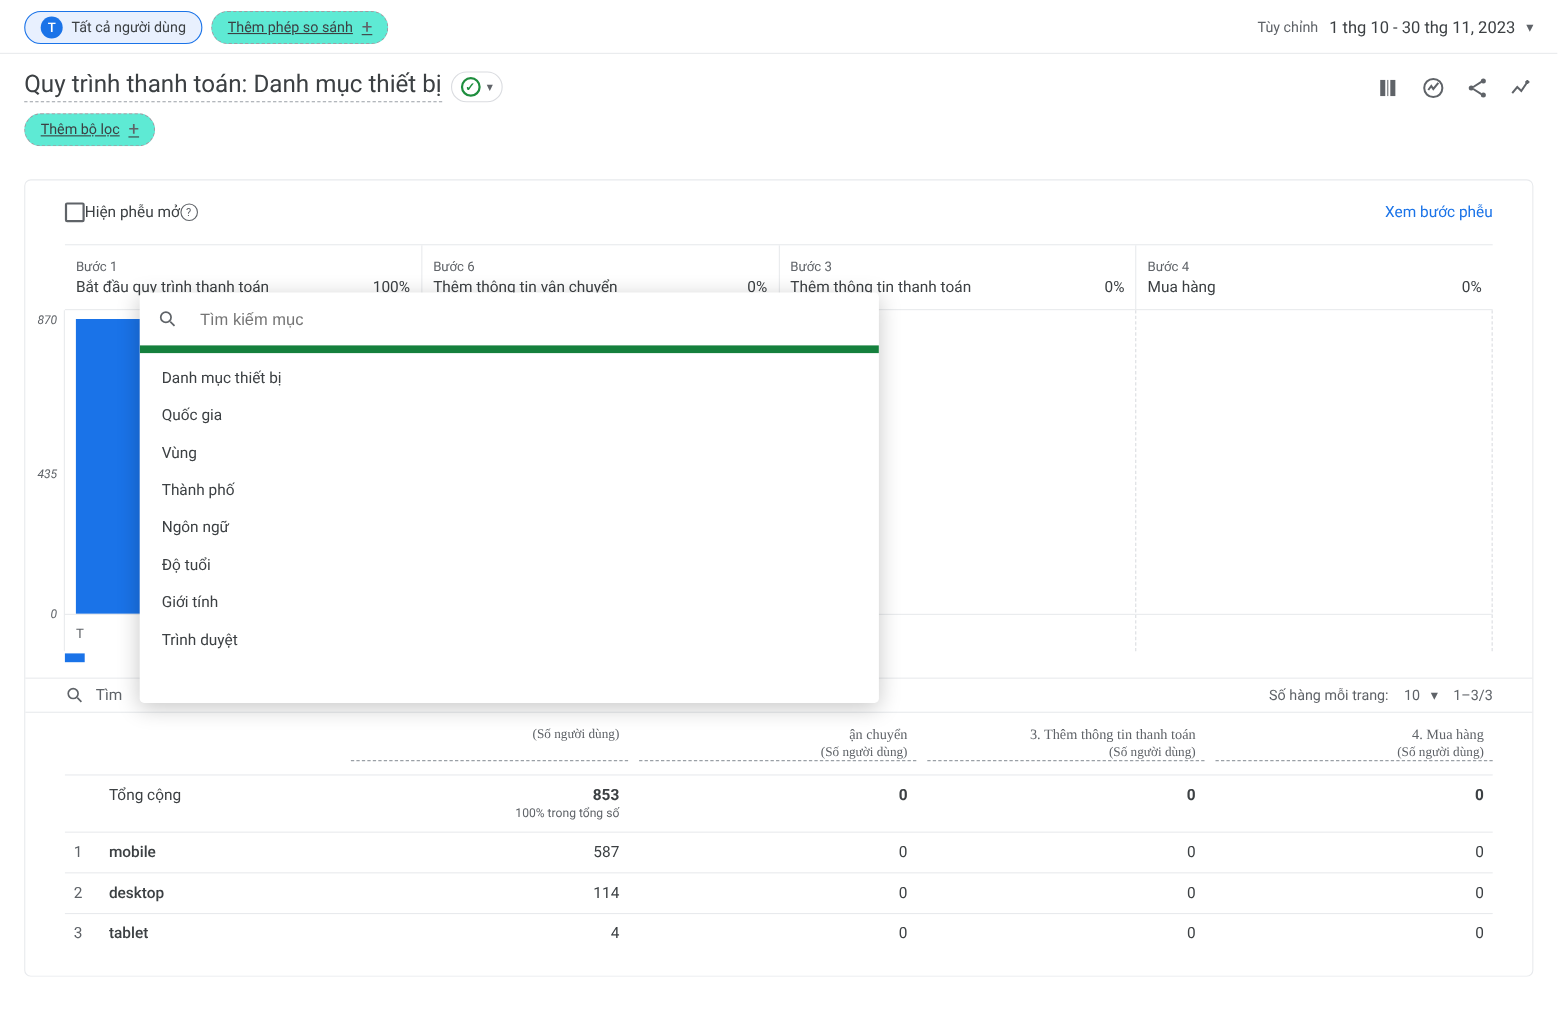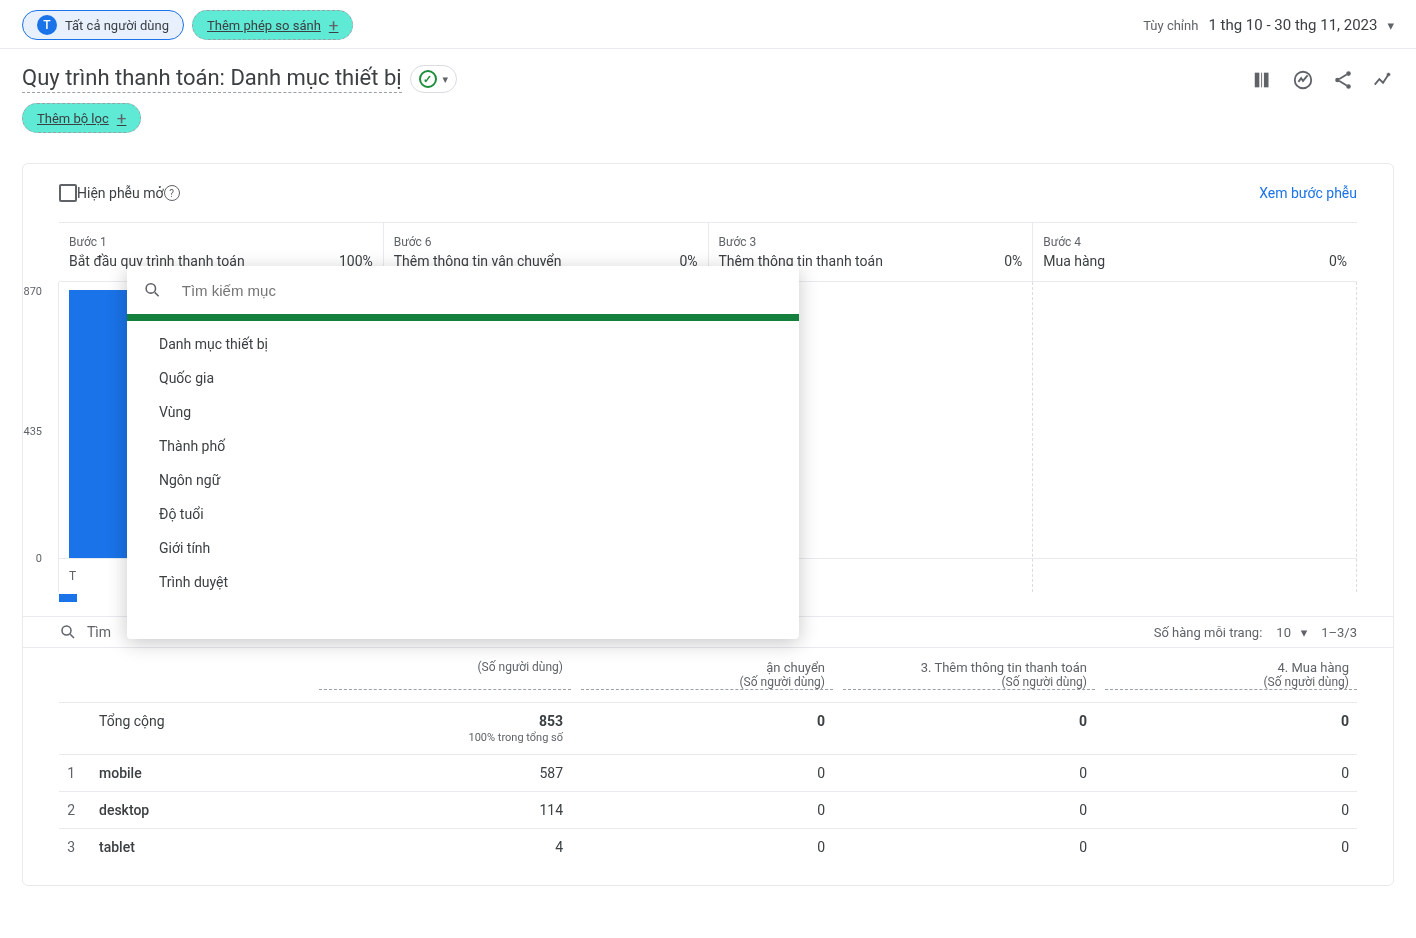--- a/index.html
+++ b/index.html
@@ -92,21 +92,21 @@
   .chart-area {
     position:relative; height:310px; margin:0 36px;
     border-bottom:none;
     display:flex;
   }
   .y-axis {
     width:36px; position:relative; font-size:11px; color:#5f6368;
     border-right:1px solid #e8eaed;
     margin-left:-36px;
   }
-  .y-tick { position:absolute; right:16px; transform:translateY(-50%); }
+  .y-tick { position:absolute; right:6px; transform:translateY(-50%);font-style:italic; }
   .chart-cols {
     flex:1; display:flex; position:relative;
   }
   .chart-col {
     flex:1; border-right:1px dashed #dadce0; position:relative;
   }
   .chart-col:last-child { border-right:none; }
   .bar {
     position:absolute; left:10px; width:200px; bottom:34px;
     background:#1a73e8;
@@ -126,21 +126,21 @@
   .table-controls {
     display:flex; justify-content:space-between; align-items:center;
     padding:6px 36px; border-top:1px solid #e8eaed; border-bottom:1px solid #e8eaed;
   }
   .search-row { display:flex; align-items:center; gap:10px; color:#5f6368; font-size:14px; }
   .rows-per-page { display:flex; align-items:center; gap:14px; font-size:13px; color:#5f6368; }
   
   .data-table { margin:0 36px; }
   .thead {
     display:flex; padding:12px 0;
-    font-size:13px; color:#5f6368;
+    font-size:13px; color:#5f6368;font-family:Liberation Serif, serif;
   }
   .th-idx { width:40px; }
   .th-cat { width:210px; }
   .th-num {
     flex:1; text-align:right; padding-right:8px;
     border-bottom:1px dashed #9aa0a6; margin-left:10px;
   }
   .th-num .sub { display:block; font-size:12px; }
   .total-row, .data-row {
     display:flex; align-items:center; padding:10px 0;
@@ -164,21 +164,21 @@
   }
   .popover-search {
     display:flex; align-items:center; gap:20px;
     padding:14px 16px; border-bottom:7px solid #15803d;
     color:#5f6368;
   }
   .popover-search input {
     border:none; outline:none; font-size:15px; color:#5f6368;
     width:100%;
   }
-  .popover-list { padding:6px 16px 40px; }
+  .popover-list { padding:6px 4px 40px; }
   .popover-item { padding:9px 16px; font-size:14px; color:#3c4043; cursor:pointer; }
   
   svg { fill:currentColor; }
 </style>
 </head>
 <body>
 
 <div class="topbar">
   <div class="chips">
     <div class="chip">

